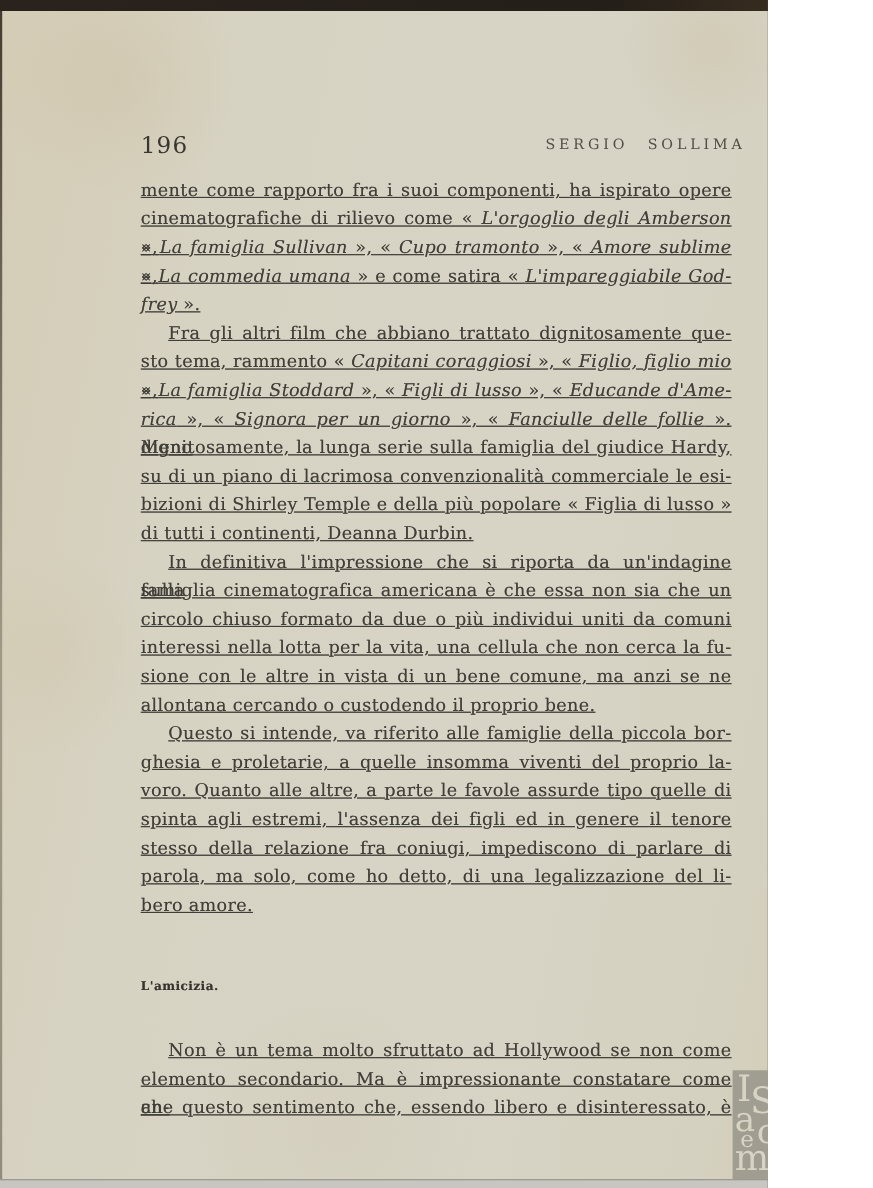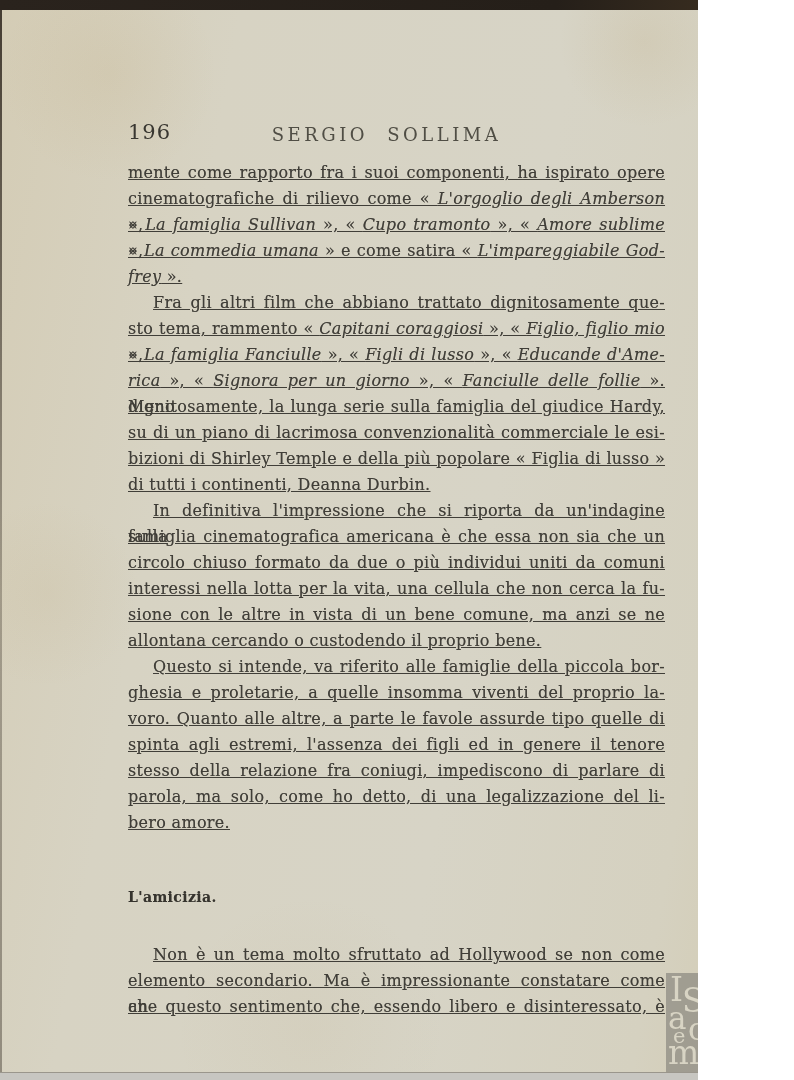--- a/index.html
+++ b/index.html
@@ -67,43 +67,43 @@
   .bottom-edge{
     position:absolute;left:0;top:1072px;width:794px;height:8px;
     background:#c7c6c1;border-top:1px solid #9a968c;
   }
   
   .page-number{
     position:absolute;left:128px;top:110px;
     font-size:21px;color:#393731;letter-spacing:1px;
   }
   .running-head{
-    position:absolute;left:118px;top:114px;width:537px;
-    text-align:center;font-size:18px;color:#504e45;
+    position:absolute;left:141px;top:114px;width:537px;
+    text-align:right;font-size:13px;color:#504e45;
     letter-spacing:3.5px;word-spacing:10px;
   }
   
   .body-text{
     position:absolute;left:128px;top:150px;width:537px;
     font-size:16px;line-height:26px;color:#403e38;
     letter-spacing:0.3px;
     text-shadow:0 0 0.5px rgba(64,62,56,0.55);
   }
   .line{
     text-align:justify;
     -moz-text-align-last:justify;
     text-align-last:justify;
     height:26px;overflow:visible;white-space:normal;text-decoration:underline;
   }
   .line.last{text-align-last:left;}
   .line.indent{text-indent:25px;}
   .it{font-style:italic;}
   .heading{
     margin-top:48px;margin-bottom:32px;
-    font-weight:bold;font-size:14px;line-height:26px;
+    font-weight:bold;font-size:11px;line-height:26px;
     letter-spacing:0.4px;color:#36342e;
   }
   
   .watermark{
     position:absolute;left:666px;top:973px;width:132px;height:102px;
     z-index:6;opacity:0.96;
   }
   .wm-mono{
     position:absolute;left:0;top:0;width:49px;height:99px;
     background:rgba(148,146,136,0.85);
@@ -142,21 +142,21 @@
         <div class="para">
           <div class="line"><span>mente come rapporto fra i suoi componenti, ha ispirato opere</span></div>
           <div class="line"><span>cinematografiche di rilievo come « </span><span class="it">L'orgoglio degli Amberson</span><span> »,</span></div>
           <div class="line"><span>« </span><span class="it">La famiglia Sullivan</span><span> », « </span><span class="it">Cupo tramonto</span><span> », « </span><span class="it">Amore sublime</span><span> »,</span></div>
           <div class="line"><span>« </span><span class="it">La commedia umana</span><span> » e come satira « </span><span class="it">L'impareggiabile God-</span></div>
           <div class="line last"><span class="it">frey</span><span> ».</span></div>
         </div>
         <div class="para">
           <div class="line indent"><span>Fra gli altri film che abbiano trattato dignitosamente que-</span></div>
           <div class="line"><span>sto tema, rammento « </span><span class="it">Capitani coraggiosi</span><span> », « </span><span class="it">Figlio, figlio mio</span><span> »,</span></div>
-          <div class="line"><span>« </span><span class="it">La famiglia Fanciulle</span><span> », « </span><span class="it">Figli di lusso</span><span> », « </span><span class="it">Educande d'Ame-</span></div>
+          <div class="line"><span>« </span><span class="it">La famiglia Stoddard</span><span> », « </span><span class="it">Figli di lusso</span><span> », « </span><span class="it">Educande d'Ame-</span></div>
           <div class="line"><span class="it">rica</span><span> », « </span><span class="it">Signora per un giorno</span><span> », « </span><span class="it">Fanciulle delle follie</span><span> ». Meno</span></div>
           <div class="line"><span>dignitosamente, la lunga serie sulla famiglia del giudice Hardy,</span></div>
           <div class="line"><span>su di un piano di lacrimosa convenzionalità commerciale le esi-</span></div>
           <div class="line"><span>bizioni di Shirley Temple e della più popolare « Figlia di lusso »</span></div>
           <div class="line last"><span>di tutti i continenti, Deanna Durbin.</span></div>
         </div>
         <div class="para">
           <div class="line indent"><span>In definitiva l'impressione che si riporta da un'indagine sulla</span></div>
           <div class="line"><span>famiglia cinematografica americana è che essa non sia che un</span></div>
           <div class="line"><span>circolo chiuso formato da due o più individui uniti da comuni</span></div>

